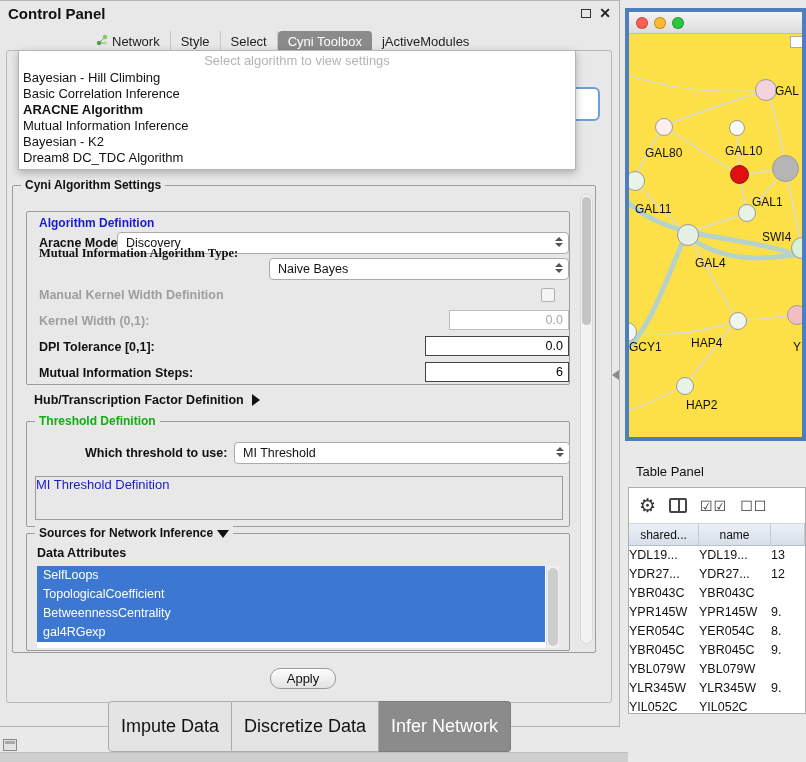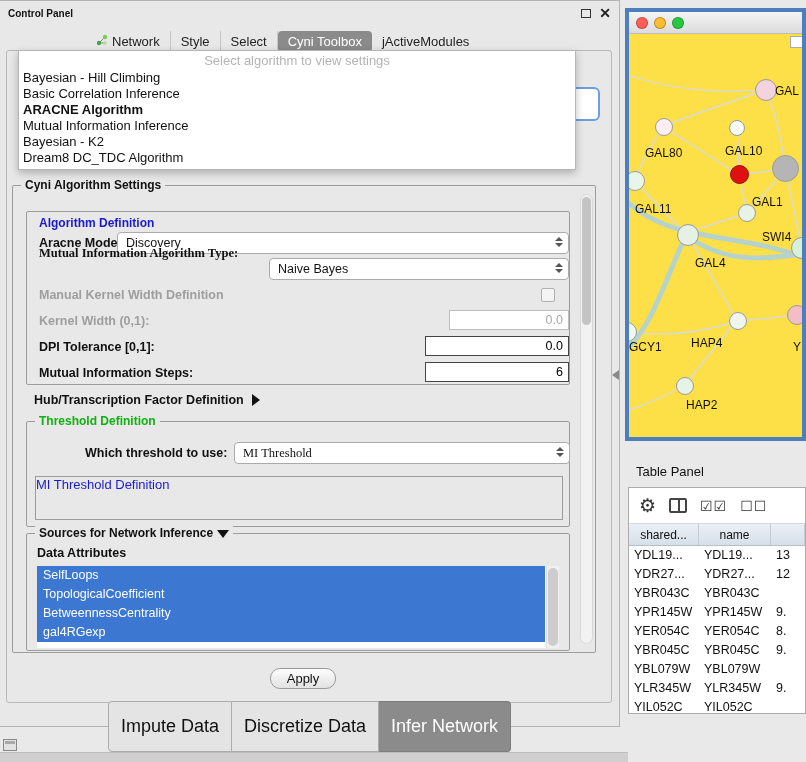--- a/index.html
+++ b/index.html
@@ -11,21 +11,21 @@
     overflow:hidden;
     font-size:13px;
     color:#111;
   }
   
   .control-panel {
     position:absolute; left:0; top:8; width:620px; height:727px;
     background:#e8e8e8; border:1px solid #b3b3b3; border-left:none;
   }
   .cp-titlebar { position:absolute; left:0; top:0; right:0; height:24px; display:flex; align-items:center; padding:0 8px; }
-  .cp-title { font-weight:bold; font-size:10px; }
+  .cp-title { font-weight:bold; font-size:15px; }
   .cp-win-buttons { margin-left:auto; display:flex; align-items:center; gap:8px; }
   .float-icon { width:10px; height:9px; border:1.5px solid #333; display:inline-block; }
   .close-icon { font-weight:bold; font-size:14px; color:#222; line-height:1; cursor:default; }
 
   .cp-tabs { position:absolute; left:86px; top:29px; display:flex; align-items:center; height:22px; }
   .cp-tab { padding:3px 10px; font-size:13px; color:#222; border-right:1px solid #c6c6c6; display:flex; align-items:center; gap:4px; }
   .cp-tab:last-child { border-right:none; }
   .cp-tab.selected { background:#8b8b8b; color:#fff; border-radius:4px; border-right:none; }
   .content-frame { position:absolute; left:6px; top:49px; width:606px; height:653px; border:1px solid #b9b9b9; border-radius:3px; }
 
@@ -119,21 +119,21 @@
   .table-panel-title { position:absolute; left:636px; top:464px; font-size:13px; }
   .table-panel { position:absolute; left:628px; top:487px; width:178px; height:227px; background:#fff; border:1px solid #adadad; overflow:hidden; }
   .tp-toolbar { height:36px; border-bottom:1px solid #d8d8d8; display:flex; align-items:center; gap:13px; padding-left:10px; }
   .gear-glyph { font-size:19px; color:#333; line-height:1; }
   .cols-icon { width:18px; height:15px; border:2px solid #444; border-radius:2px; position:relative; }
   .cols-icon::after { content:""; position:absolute; left:50%; top:0; bottom:0; width:2px; background:#444; }
   .pair-glyph { font-size:14px; color:#333; letter-spacing:1px; }
   .tp-header { height:22px; display:flex; background:linear-gradient(#eaf0f6,#d6dfe9); border-bottom:1px solid #b6bfca; font-size:12px; }
   .tp-header .hc { display:flex; align-items:center; justify-content:center; border-right:1px solid #c3ccd6; overflow:hidden; white-space:nowrap; }
   .tp-row { height:19px; line-height:19px; display:flex; font-size:12.5px; white-space:nowrap; }
-  .tp-row .c { overflow:hidden; padding-left:5px; }
+  .tp-row .c { overflow:hidden; }
   .c1 { width:70px; } .c2 { width:72px; } .c3 { flex:1; }
 
   .mini-panel-icon { position:absolute; left:3px; top:739px; width:14px; height:12px; border:1px solid #888; background:#e2e2e2; }
   .mini-panel-icon::before { content:""; position:absolute; left:1px; right:1px; top:1px; height:3px; background:#a9a9a9; }
   .bottom-strip { position:absolute; left:0; top:752px; width:628px; height:10px; background:#cfcfcf; border-top:1px solid #bdbdbd; }
 </style>
 </head>
 <body>
 
 <div class="control-panel">
@@ -229,21 +229,21 @@
 
   <div class="hub-row">
     <span>Hub/Transcription Factor Definition</span>
     <span class="tri-right"></span>
   </div>
 
   <div class="groupbox thr-group">
     <span class="legend green">Threshold Definition</span>
 
     <span class="form-label" style="left:58px; top:24px;">Which threshold to use:</span>
-    <div class="combo" style="left:207px; top:20px; width:336px;font-family:Liberation Serif, serif;">
+    <div class="combo" style="left:207px; top:20px; width:336px;">
       <span>MI Threshold</span>
       <span class="stepper">
           <i class="up"></i>
           <i class="dn"></i>
         </span>
     </div>
 
     <div class="mi-group">
       <span class="legend blue">MI Threshold Definition</span>
     </div>

